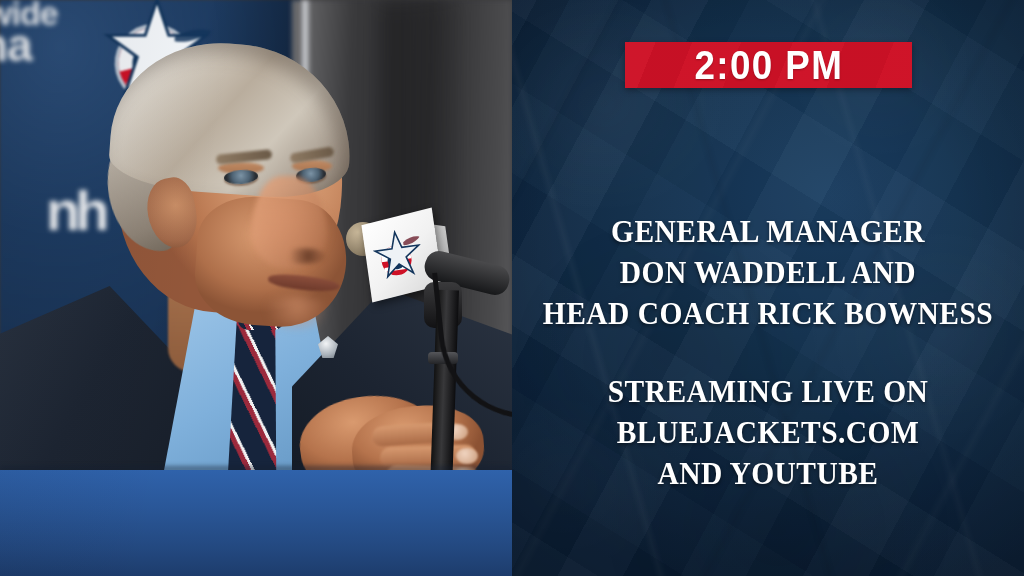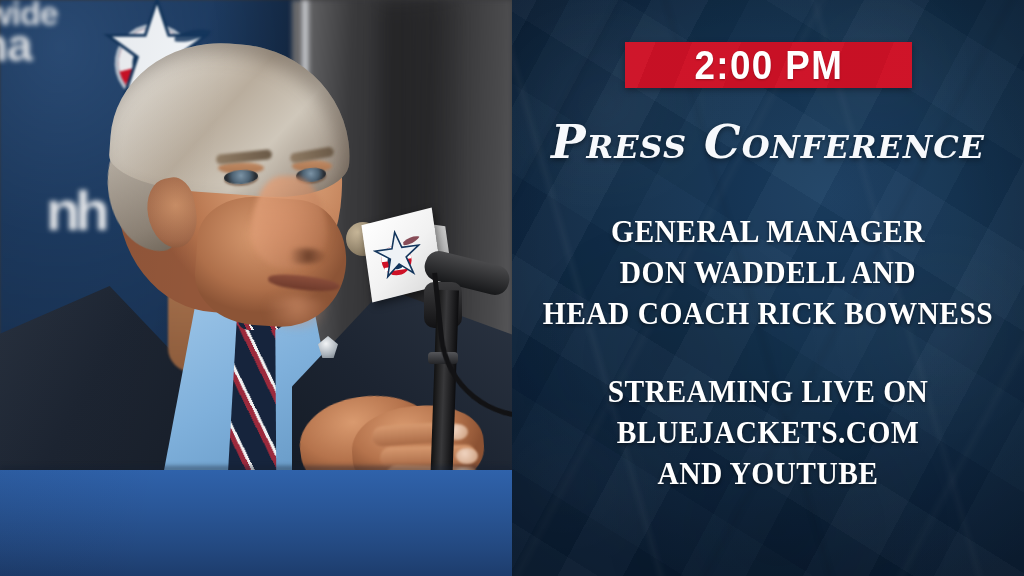--- a/index.html
+++ b/index.html
@@ -544,21 +544,20 @@
     <div class="tex3"></div>
     <div class="vig"></div>
 
     <div class="panel-content">
 
       <div class="time-badge">
         <div class="tex-red"></div>
         <div class="time-text">2:00 PM</div>
       </div>
 
-      <div class="headline">Press Conference</div>
 
       <div class="block who">
         <span class="ln">GENERAL MANAGER</span>
         <span class="ln">DON WADDELL AND</span>
         <span class="ln">HEAD COACH RICK BOWNESS</span>
       </div>
 
       <div class="block stream">
         <span class="ln">STREAMING LIVE ON</span>
         <span class="ln">BLUEJACKETS.COM</span>

